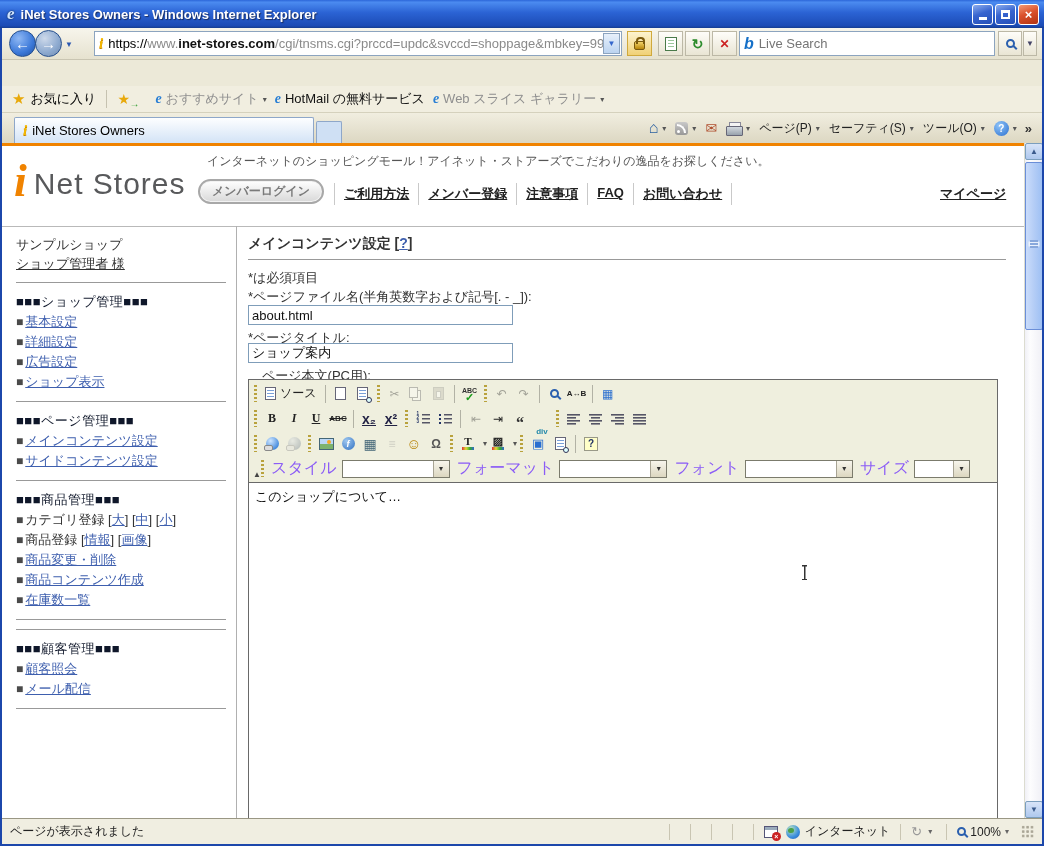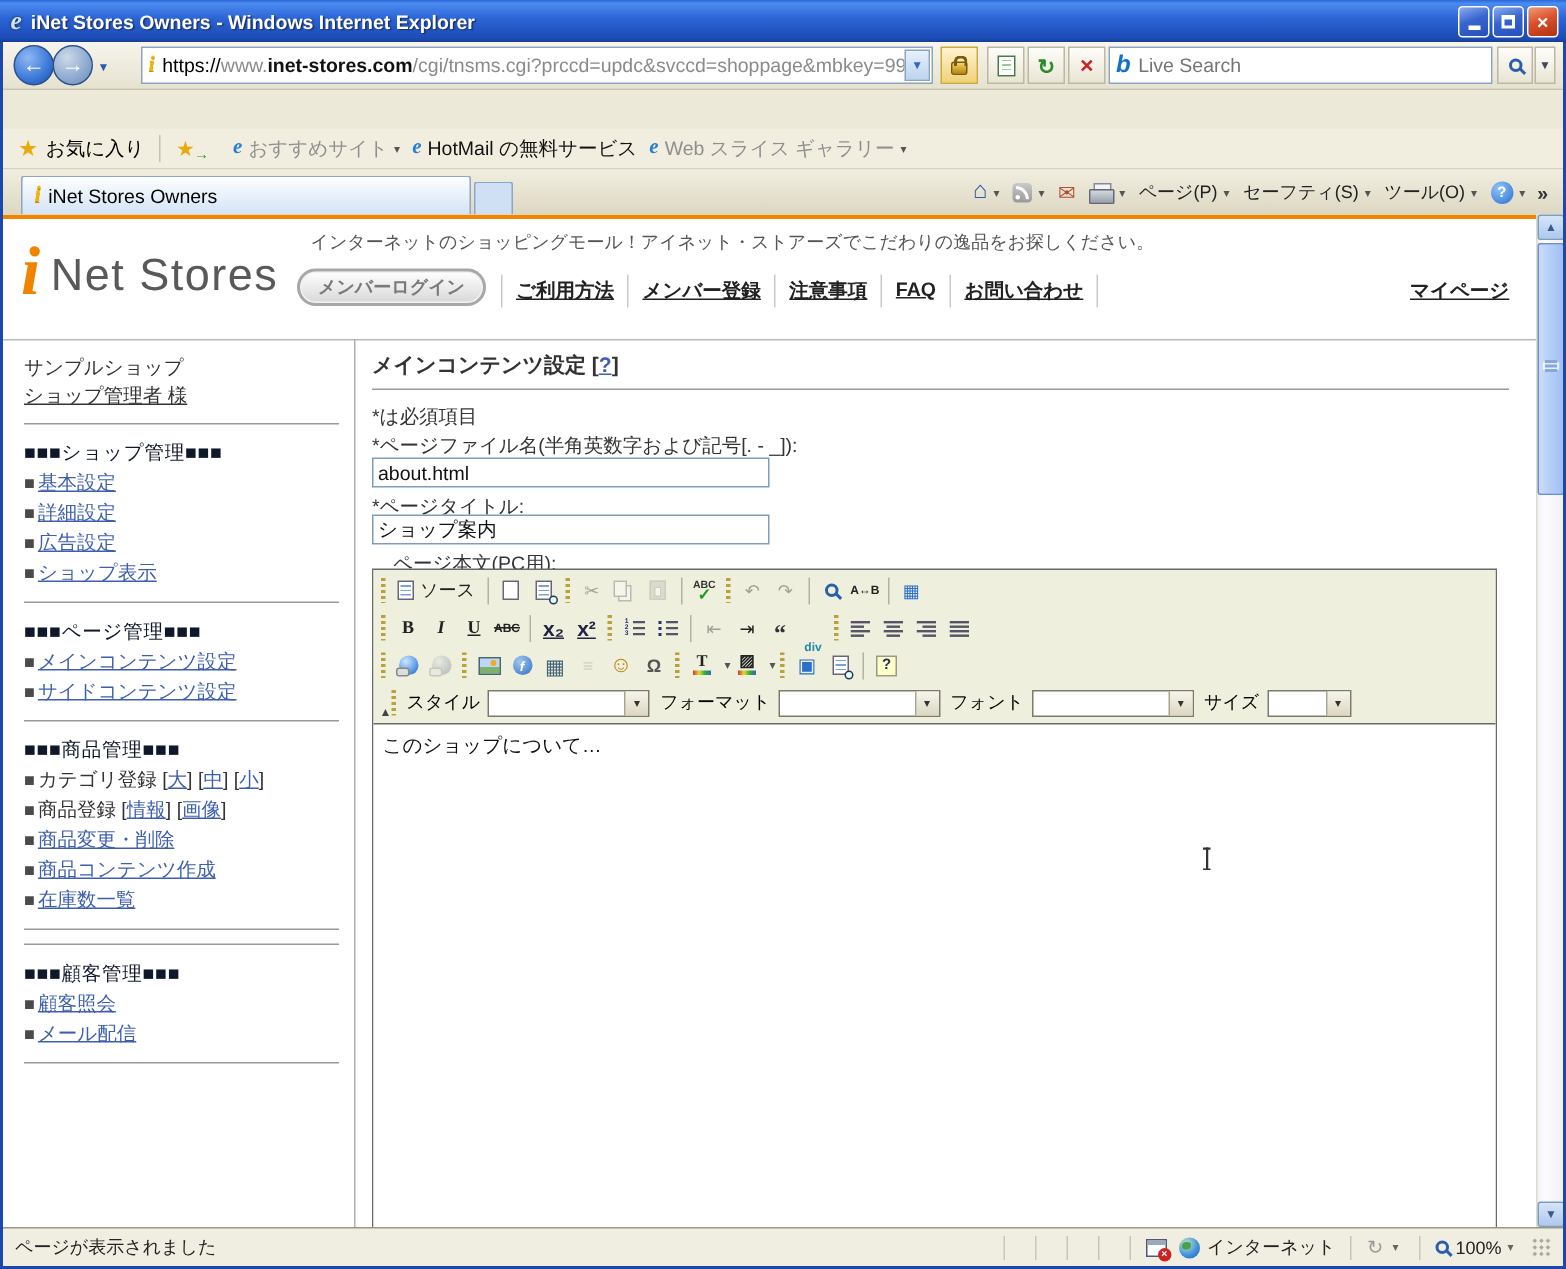--- a/index.html
+++ b/index.html
@@ -176,21 +176,21 @@
   .i-flash { width:13px; height:13px; border-radius:50%; background:radial-gradient(circle at 35% 30%,#9ec7f0,#2f6fc0); color:#fff; font-size:9px; font-weight:bold; font-style:italic; display:flex; align-items:center; justify-content:center; }
   .tbl-g { color:#467; font-size:14px; }
   .hr-g { color:#9a9a8a; font-weight:bold; }
   .sm-g { color:#b8860b; font-size:15px; }
   .sp-g { color:#555; font-weight:bold; }
   .colbtn { display:flex; flex-direction:column; align-items:center; line-height:9px; }
   .colbtn .t { font-weight:bold; font-family:"Liberation Serif",serif; font-size:11px; }
   .cstrip { width:12px; height:3px; background:linear-gradient(90deg,#d33,#dd3,#3a3,#36c); margin-top:1px; }
   .maxg { color:#2a6fd0; font-size:13px; }
   .aboutg { width:14px; height:14px; background:#ffffc8; border:1px solid #998; color:#236; font-size:10px; font-weight:bold; display:flex; align-items:center; justify-content:center; }
-  .combo-lab { font-size:12px; color:#000000; margin:0 5px 0 3px; }
+  .combo-lab { font-size:16px; color:#8b5cf6; margin:0 5px 0 3px; }
   .combo { width:108px; height:18px; background:#fff; border:1px solid #7b7b6c; position:relative; margin-right:4px; }
   .combo .cc { position:absolute; right:0; top:0; bottom:0; width:16px; background:linear-gradient(#f7f5ec,#dcd7c0); border-left:1px solid #a8a494; display:flex; align-items:center; justify-content:center; font-size:8px; color:#333; }
   .collapse-ar { position:absolute; left:4px; bottom:3px; font-size:8px; color:#444; }
   .ed-body { border-top:1px solid #696969; background:#fff; height:400px; position:relative; padding:5px 6px; font-size:13px; color:#111; }
   .ibeam { position:absolute; left:552px; top:82px; width:7px; height:15px;
     background:
       linear-gradient(#333,#333) top center/5px 1.5px no-repeat,
       linear-gradient(#333,#333) bottom center/5px 1.5px no-repeat,
       linear-gradient(#333,#333) center/1.5px 15px no-repeat; }
 

